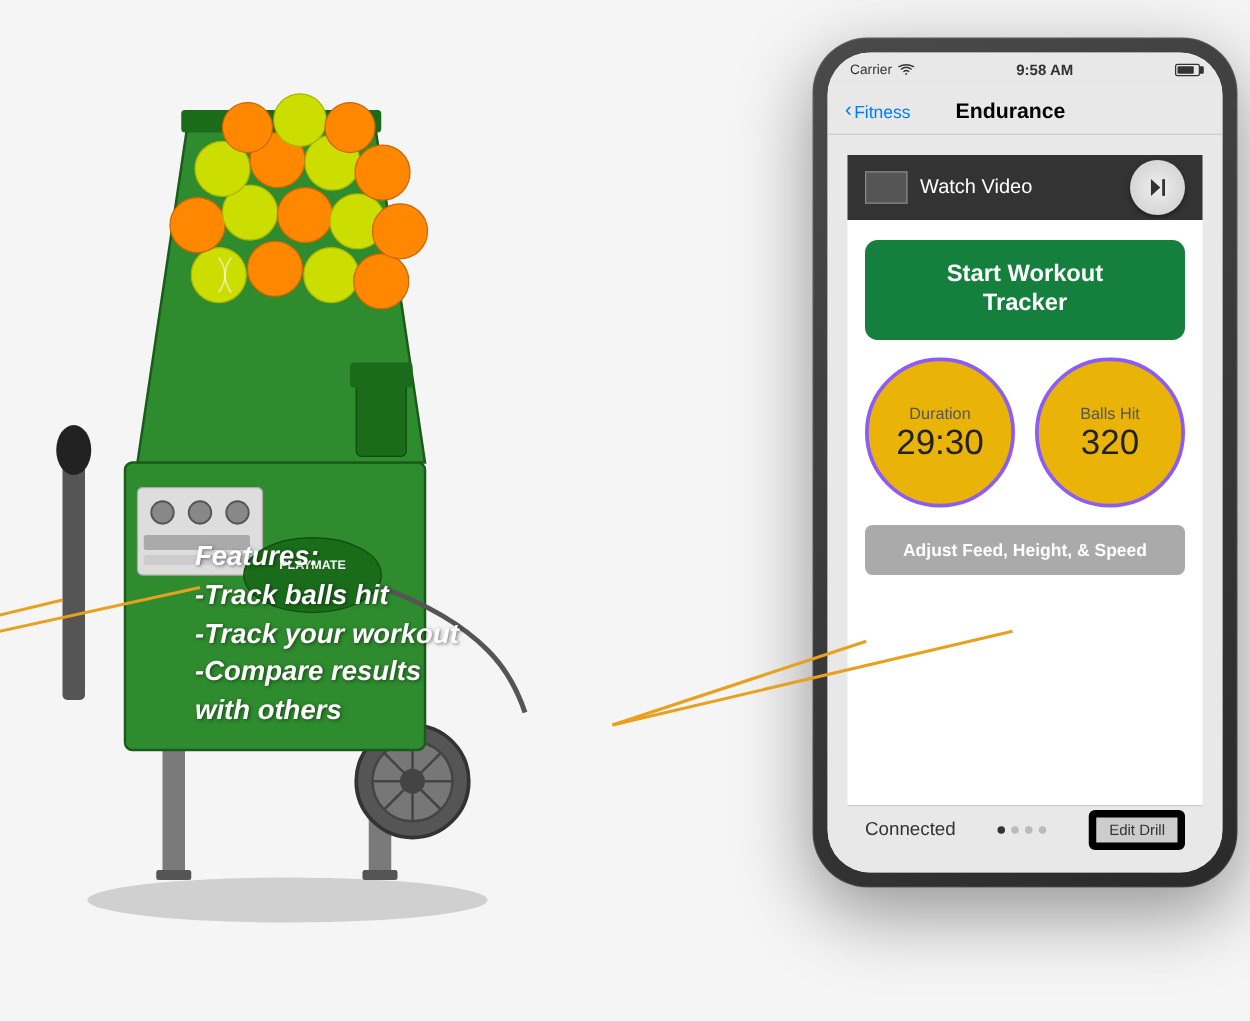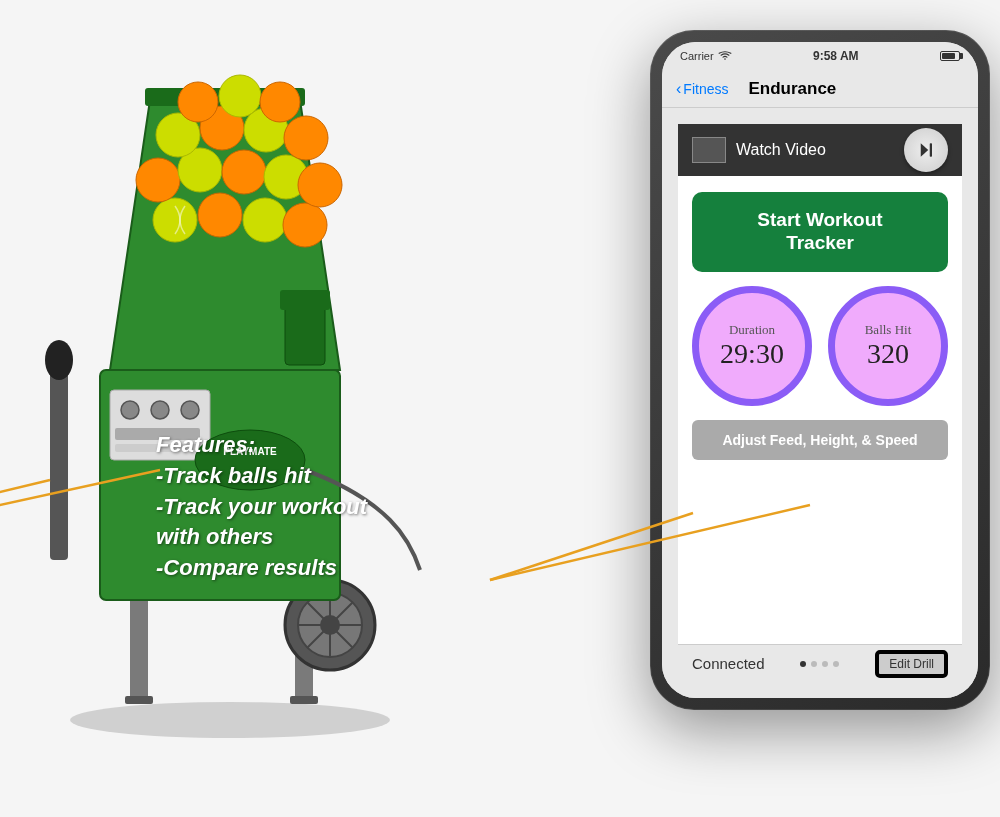--- a/index.html
+++ b/index.html
@@ -170,21 +170,21 @@
     .nav-chevron {
       font-size: 16px;
       color: #007aff;
       line-height: 1;
     }
 
     .nav-title {
       font-size: 17px;
       font-weight: 700;
       color: #000;
-      margin-left: 20px;
+      margin-left: 36px;
     }
 
     
     .screen-content {
       flex: 1;
       background: #e8e8e8;
       display: flex;
       flex-direction: column;
       padding: 16px;
     }
@@ -269,27 +269,26 @@
       display: flex;
       gap: 16px;
       width: 100%;
       justify-content: center;
     }
 
     .stat-circle {
       width: 120px;
       height: 120px;
       border-radius: 50%;
-      border: 7px solid #8b5cf6;
+      border: 3px solid #8b5cf6;
       display: flex;
       flex-direction: column;
       align-items: center;
       justify-content: center;
-      background: #f0abfc;
-      font-family: Liberation Serif, serif;
+      background: #eab308;
     }
 
     .stat-label {
       font-size: 13px;
       color: #555;
       font-weight: 400;
     }
 
     .stat-value {
       font-size: 28px;
@@ -348,21 +347,21 @@
     .dot.active {
       background: #333;
     }
 
     .dot.inactive {
       background: #bbb;
     }
 
     .edit-drill-btn {
       background: #ccc;
-      border: 4px solid #000000;
+      border: 6px solid #000000;
       border-radius: 5px;
       padding: 3px 10px;
       font-size: 12px;
       color: #333;
       cursor: pointer;
     }
 
   </style>
 </head>
 <body>
@@ -438,22 +437,22 @@
 
       <rect x="275" y="280" width="40" height="65" fill="#1a6b1a" rx="4" stroke="#0d4d0d" stroke-width="1"></rect>
       <rect x="270" y="270" width="50" height="20" fill="#1a6b1a" rx="3"></rect>
     </svg>
   </div>
 
   <div class="features-text">
     <div>Features:</div>
     <div>-Track balls hit</div>
     <div>-Track your workout</div>
+    <div>-Compare results</div>
     <div>  with others</div>
-    <div>-Compare results</div>
   </div>
 
   <svg style="position:absolute;left:0;top:0;width:620px;height:817px;pointer-events:none;">
 
     <line x1="680" y1="480" x2="430" y2="540" stroke="#e8a020" stroke-width="2.5" transform="translate(-630, 0)"></line>
 
     <line x1="790" y1="470" x2="470" y2="540" stroke="#e8a020" stroke-width="2.5" transform="translate(-630, 0)"></line>
   </svg>
 </div>
 

